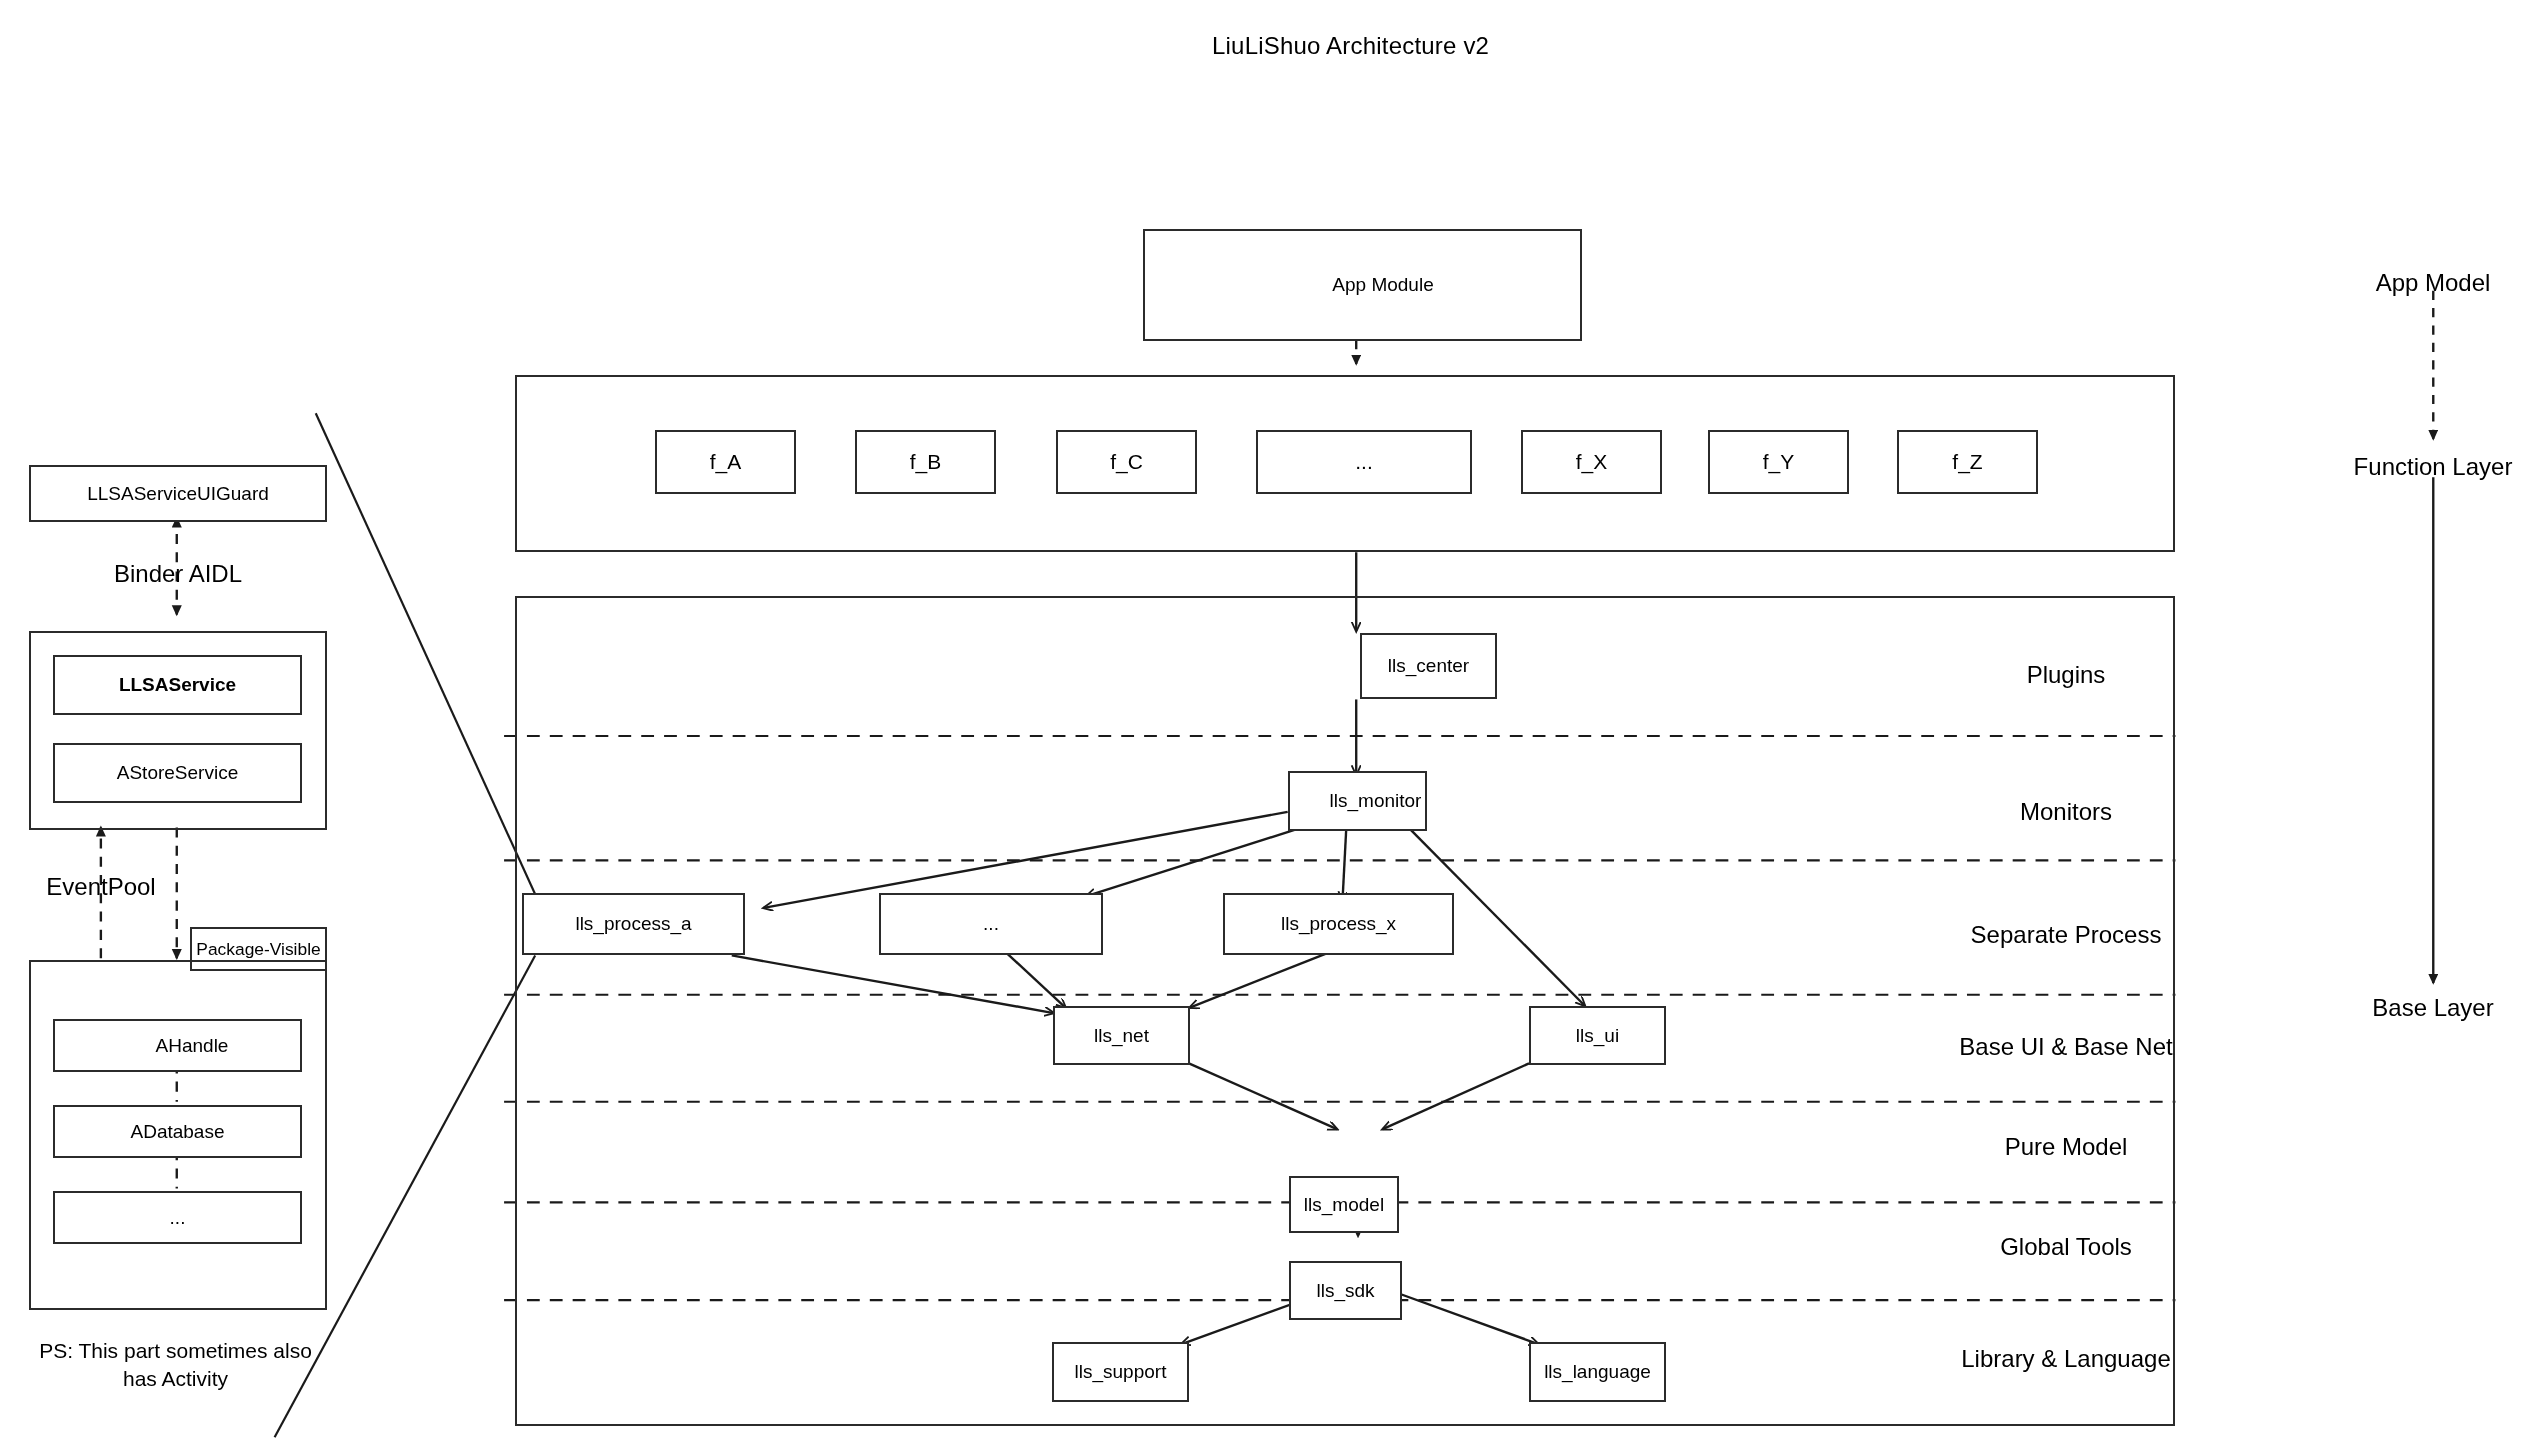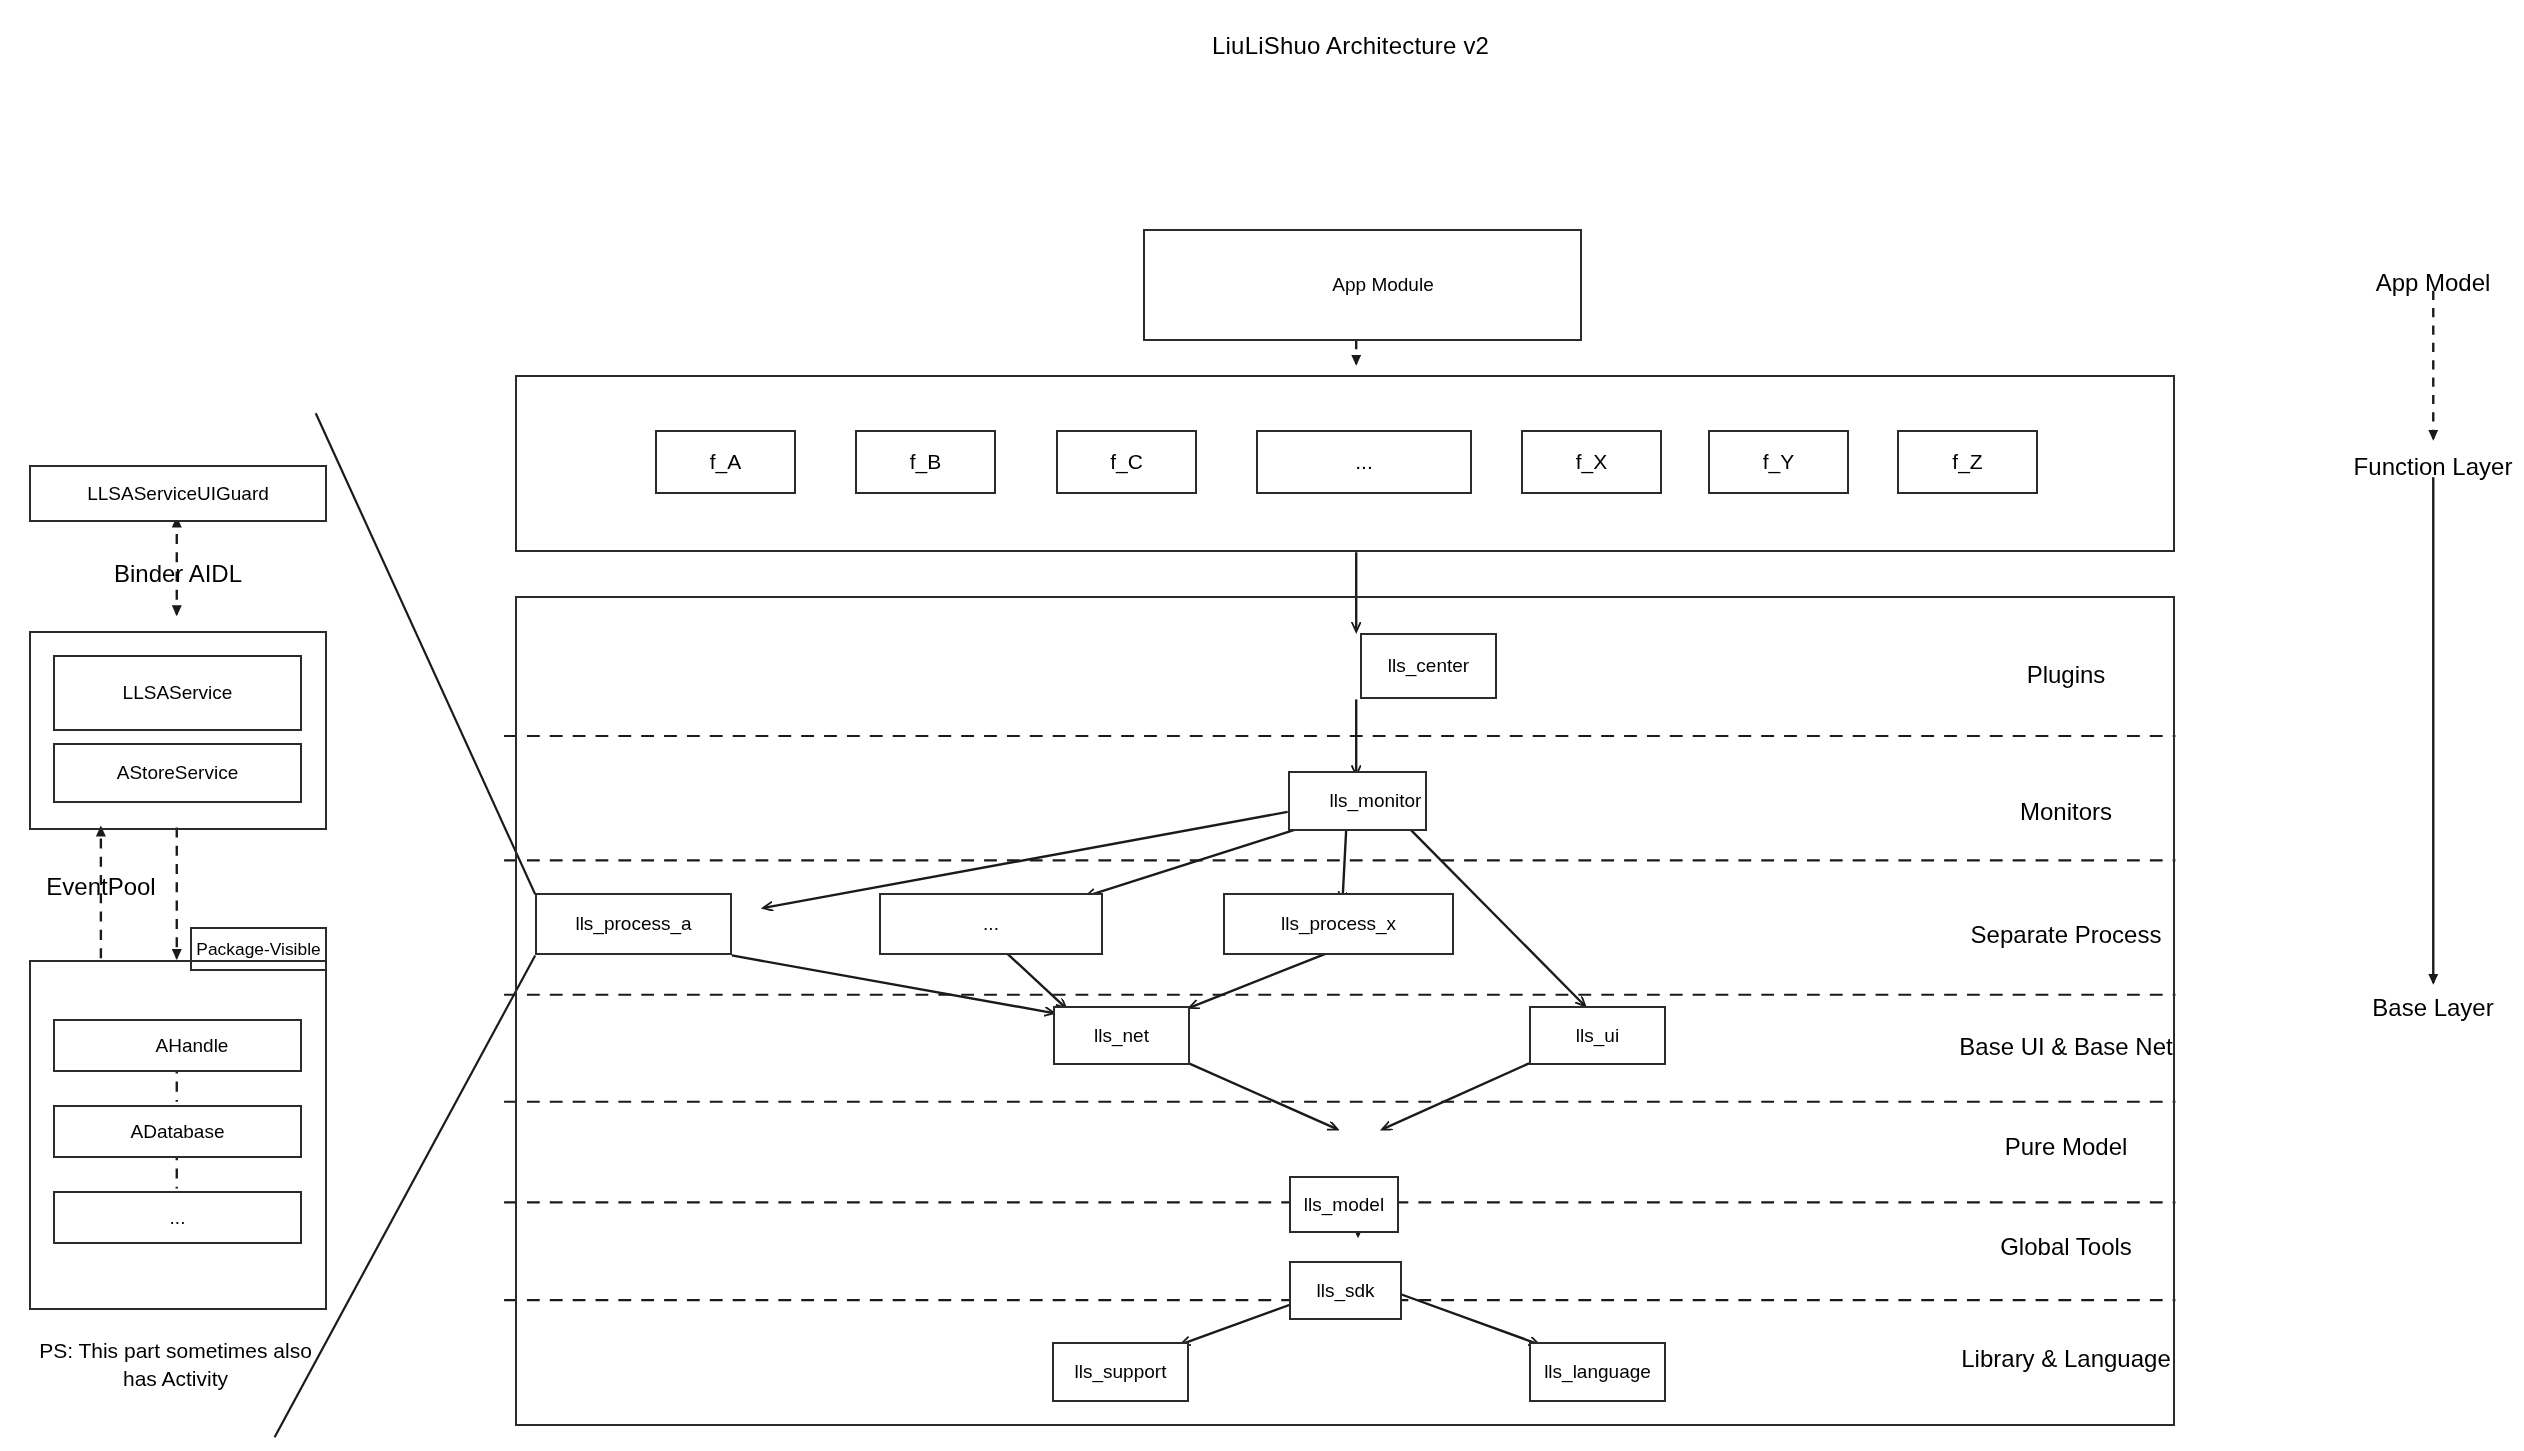--- a/index.html
+++ b/index.html
@@ -103,21 +103,21 @@
   <div class="lbl c" style="left:2066px;top:921px;">Separate Process</div>
   <div class="lbl c" style="left:2066px;top:1033px;">Base UI &amp; Base Net</div>
   <div class="lbl c" style="left:2066px;top:1133px;">Pure Model</div>
   <div class="lbl c" style="left:2066px;top:1233px;">Global Tools</div>
   <div class="lbl c" style="left:2066px;top:1345px;">Library &amp; Language</div>
 
   <div class="node" style="left:1360px;top:633px;width:137px;height:66px;">lls_center</div>
 
   <div class="node" style="left:1288px;top:771px;width:139px;height:60px;padding-left:36px;">lls_monitor</div>
 
-  <div class="node" style="left:535px;top:893px;width:197px;height:62px;">lls_process_a</div>
+  <div class="node" style="left:522px;top:893px;width:223px;height:62px;">lls_process_a</div>
   <div class="node" style="left:879px;top:893px;width:224px;height:62px;">...</div>
   <div class="node" style="left:1223px;top:893px;width:231px;height:62px;">lls_process_x</div>
 
   <div class="node" style="left:1053px;top:1006px;width:137px;height:59px;">lls_net</div>
   <div class="node" style="left:1529px;top:1006px;width:137px;height:59px;">lls_ui</div>
 
   <div class="node" style="left:1289px;top:1128px;width:110px;height:57px;margin-top:48px;">lls_model</div>
 
   <div class="node" style="left:1289px;top:1229px;width:113px;height:59px;margin-top:32px;">lls_sdk</div>
 
@@ -126,21 +126,21 @@
 
   <div class="lbl c" style="left:2433px;top:269px;">App Model</div>
   <div class="lbl c" style="left:2433px;top:453px;">Function Layer</div>
   <div class="lbl c" style="left:2433px;top:994px;">Base Layer</div>
 
   <div class="node" style="left:29px;top:465px;width:298px;height:57px;">LLSAServiceUIGuard</div>
 
   <div class="lbl c" style="left:178px;top:560px;">Binder AIDL</div>
 
   <div class="container" style="left:29px;top:631px;width:298px;height:199px;"></div>
-  <div class="node" style="left:53px;top:655px;width:249px;height:76px;">LLSAService</div>
+  <div class="node" style="left:53px;top:655px;width:249px;height:60px;font-weight:bold;">LLSAService</div>
   <div class="node" style="left:53px;top:743px;width:249px;height:60px;">AStoreService</div>
 
   <div class="lbl c" style="left:101px;top:873px;">EventPool</div>
 
   <div class="node small" style="left:190px;top:927px;width:137px;height:44px;font-size:17.4px;">Package-Visible</div>
 
   <div class="container" style="left:29px;top:960px;width:298px;height:350px;"></div>
   <div class="node" style="left:53px;top:1019px;width:249px;height:53px;padding-left:29px;">AHandle</div>
   <div class="node" style="left:53px;top:1105px;width:249px;height:53px;">ADatabase</div>
   <div class="node" style="left:53px;top:1191px;width:249px;height:53px;">...</div>

